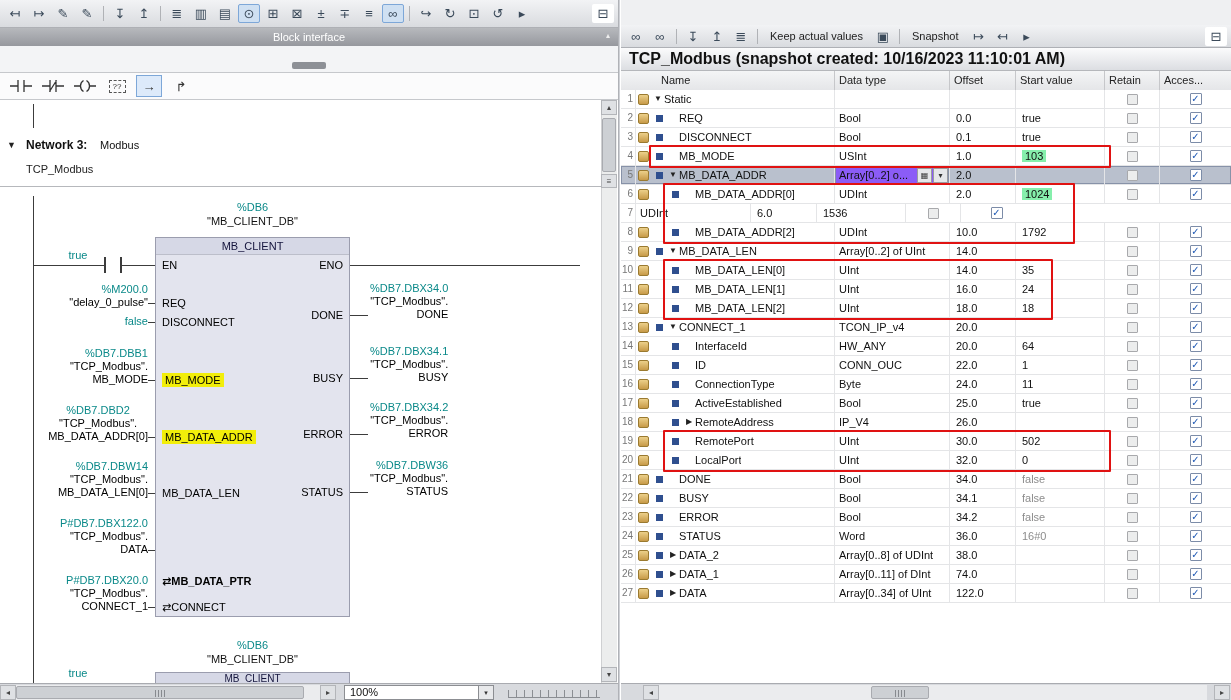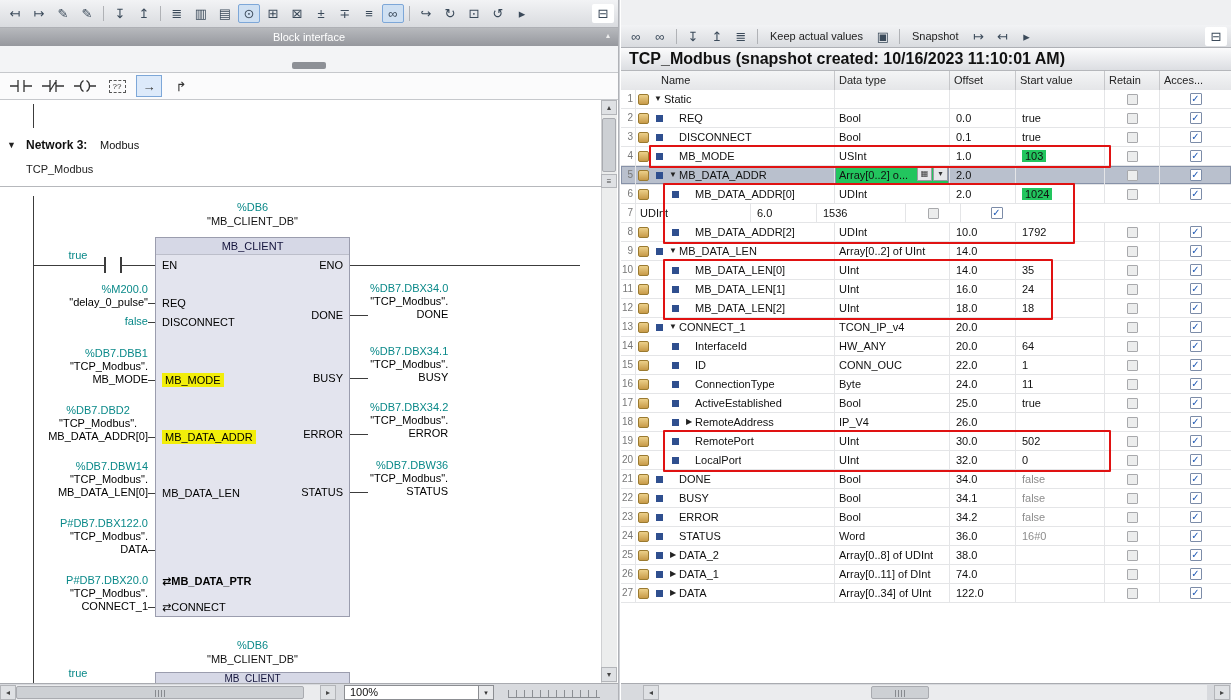--- a/index.html
+++ b/index.html
@@ -82,34 +82,34 @@
   .thead{position:absolute;top:0;left:0;right:0;height:27px;background:linear-gradient(#f4f5f6,#dfe0e3);border-bottom:1px solid #b8b9bc;display:flex}
   .th{line-height:18px;padding-left:4px;color:#222;border-right:1px solid #c6c7ca;overflow:hidden;white-space:nowrap;flex:none}
   .th-name{width:214px;padding-left:40px}
   .th-type{width:115px}.th-off{width:66px}.th-start{width:89px}.th-ret{width:55px}.th-acc{width:71px;border-right:none}
   #rows{position:absolute;top:19px;left:0;right:0}
   .trow{display:flex;height:19px;border-bottom:1px solid #e4e5e7;background:#fff}
   .trow.sel{background:#b9c0cd;box-shadow:inset 0 0 0 1px #8792a8}
   .c{border-right:1px solid #e4e5e7;overflow:hidden;white-space:nowrap;line-height:18px;flex:none}
   .cnum{width:15px;text-align:right;padding-right:2px;color:#777;font-size:10px}
   .cname{width:199px;display:flex;align-items:center}
-  .ctype{width:115px;display:flex;padding-left:4px}
+  .ctype{width:115px;display:flex;align-items:center;padding-left:4px}
   .tval{overflow:hidden;white-space:nowrap;flex:1}
-  .trow.sel .ctype{background:#22c55e;box-shadow:inset 0 0 0 1px #8792a8}
+  .trow.sel .ctype{background:#8b5cf6;box-shadow:inset 0 0 0 1px #8792a8}
   .coff{width:66px;padding-left:6px}
   .cstart{width:89px;padding-left:6px}
   .cstart.gray{color:#8d8d8d}
   .cret{width:55px;display:flex;align-items:center;justify-content:center}
   .cacc{width:71px;display:flex;align-items:center;justify-content:center;border-right:none}
   .ricon{width:11px;height:11px;background:linear-gradient(#ecd08a,#c79a48);border:1px solid #9a7a30;border-radius:2px;margin:0 3px 0 2px;flex:none}
   .bullet{width:7px;height:7px;background:#2f4f8f;margin-right:4px;flex:none}
   .sp1{width:4px;flex:none}.sp2{width:20px;flex:none}
   .caret{width:12px;flex:none;font-size:8px;color:#222;text-align:center}
   .nm{overflow:hidden;white-space:nowrap}
-  .hl{background:#22c55e;padding:0 3px}
+  .hl{background:#86efac;padding:0 3px}
   .combo{margin-left:auto;display:flex;gap:1px;padding-right:1px;flex:none}
   .cbtn{width:15px;height:15px;background:#e6e7e9;border:1px solid #9a9ba0;font-size:8px;line-height:13px;text-align:center;color:#333}
   .cbr{width:11px;height:11px;background:#eceded;border:1px solid #a8a9ac;border-radius:1px}
   .cba{width:12px;height:12px;background:#fff;border:1px solid #7c8ca8;color:#1f59b5;font-size:10px;line-height:10px;text-align:center;border-radius:1px}
   .redbox{position:absolute;border:2px solid #e01212;border-radius:1px;z-index:5;pointer-events:none}
 </style>
 </head>
 <body>
 
 <div class="app">

